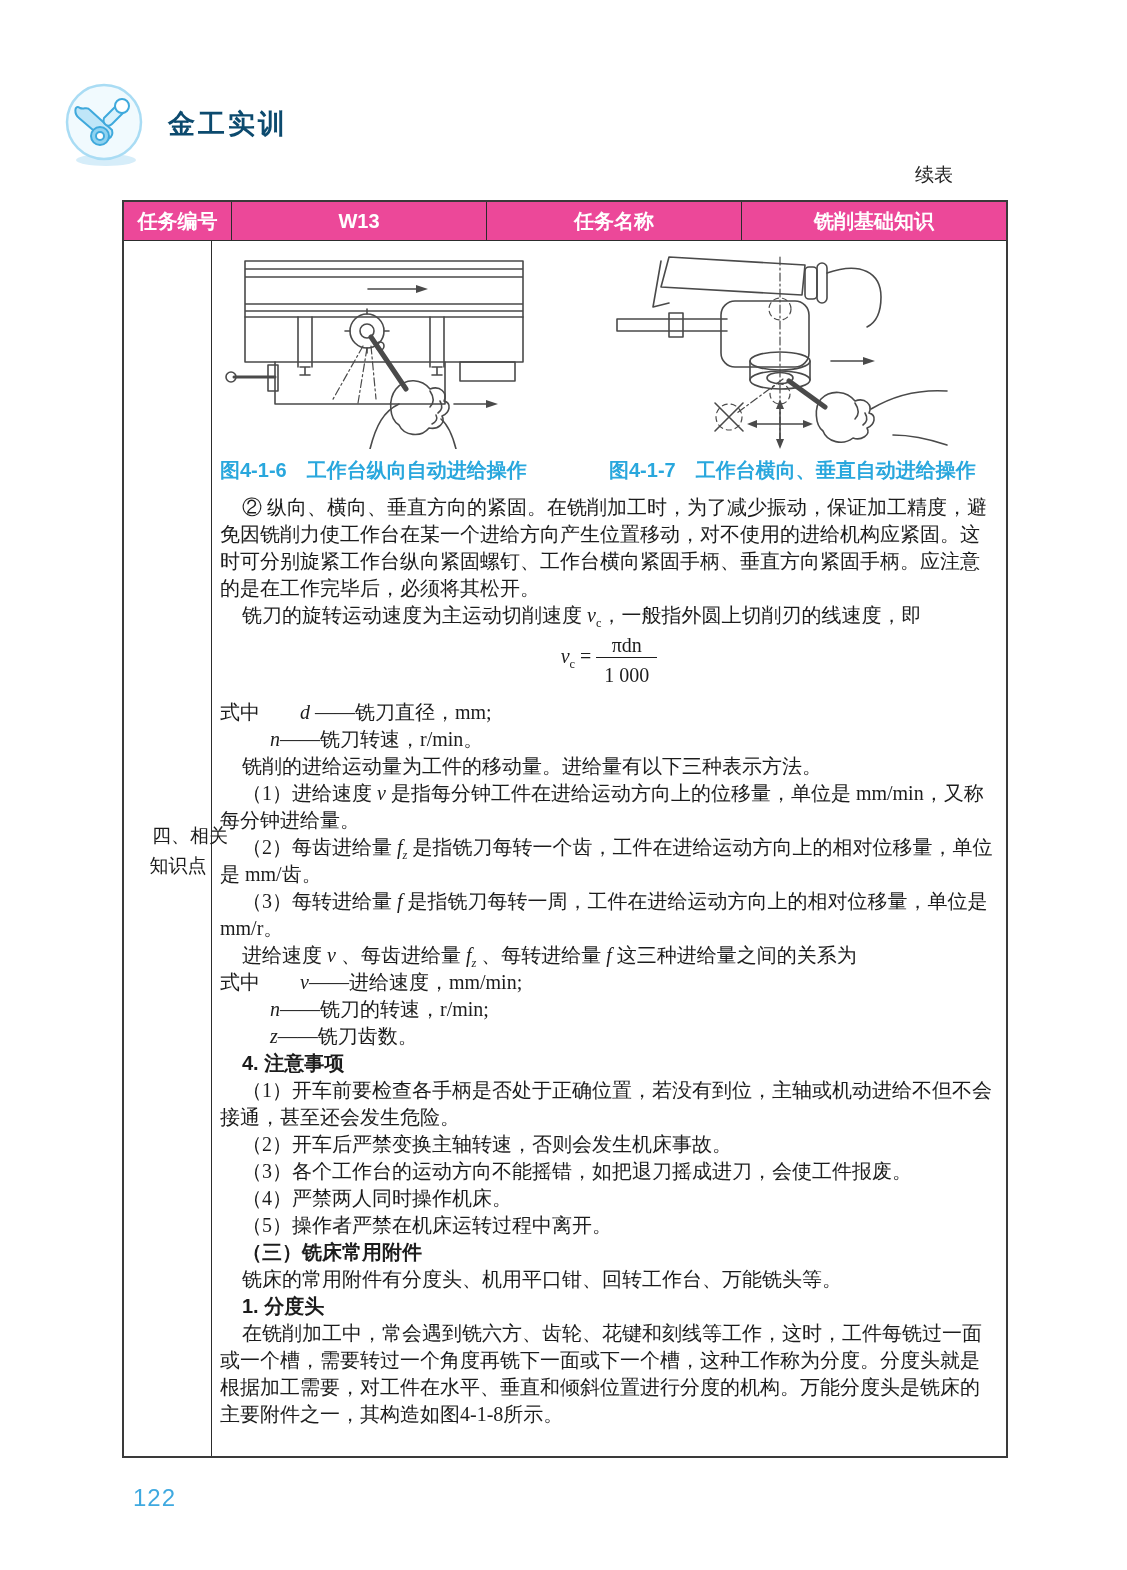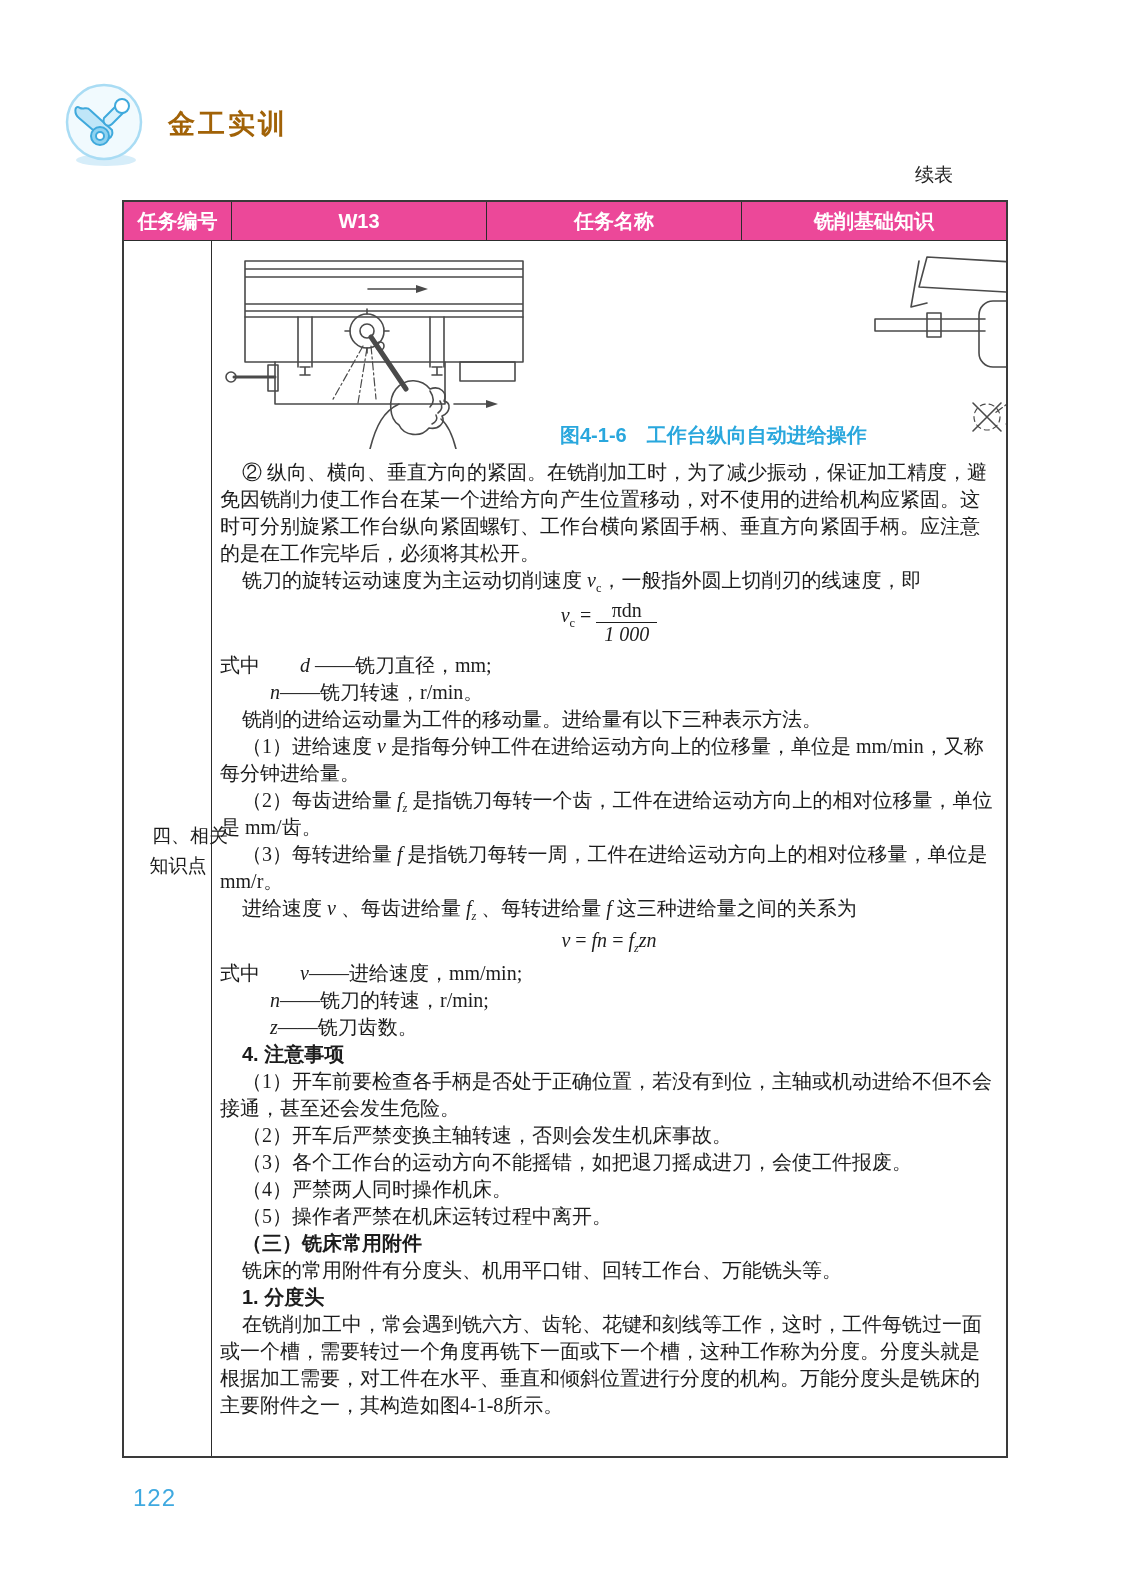--- a/index.html
+++ b/index.html
@@ -3,57 +3,57 @@
 <meta charset="utf-8">
 <style>
   html,body{margin:0;padding:0;background:#ffffff;}
   .page{
     position:relative;width:1127px;height:1570px;background:#ffffff;
     font-family:"Liberation Serif","DejaVu Serif",serif;color:#1c1c1c;overflow:hidden;
   }
   
   .brand{position:absolute;left:60px;top:80px;display:flex;align-items:center;gap:20px;}
   .brand-title{font-family:"Liberation Sans","DejaVu Sans",sans-serif;font-weight:bold;
-    font-size:27px;color:#a16207;letter-spacing:3px;}
+    font-size:27px;color:#0c4a6e;letter-spacing:3px;}
   
   .continued{position:absolute;top:162px;left:915px;font-size:19px;color:#222;
     font-family:"Liberation Sans","DejaVu Sans",sans-serif;}
   
   .task-table{position:absolute;left:122px;top:200px;width:886px;height:1258px;
     border:2px solid #3a3a3a;box-sizing:border-box;display:flex;flex-direction:column;}
   .thead{display:flex;height:38px;flex:none;border-bottom:1.5px solid #2c2c2c;}
   .th{background:#ec4899;color:#ffffff;font-family:"Liberation Sans","DejaVu Sans",sans-serif;
     font-weight:bold;font-size:20px;display:flex;align-items:center;justify-content:center;
     box-sizing:border-box;border-right:1.5px solid #2c2c2c;}
   .th:last-child{border-right:none;}
   .th.c1{width:108px;} .th.c2{width:255px;} .th.c3{width:255px;} .th.c4{flex:1;}
   .tbody{flex:1;display:flex;min-height:0;}
   .row-label-cell{width:88px;flex:none;border-right:1.5px solid #2c2c2c;box-sizing:border-box;
     position:relative;text-align:center;}
   .row-label{position:absolute;top:580px;left:2px;width:104px;font-size:19px;line-height:30px;
     text-indent:24px;}
   .content-cell{flex:1;min-width:0;padding:6px 8px 0 8px;box-sizing:border-box;overflow:hidden;}
   
   .figures{display:flex;margin-top:2px;}
-  .fig{flex:1;display:flex;flex-direction:row;align-items:flex-end;}
+  .fig{flex:1;display:flex;flex-direction:column;align-items:flex-start;}
   .fig svg{display:block;}
   .fig-caption{margin-top:8px;color:#29a7dd;font-weight:bold;font-size:20px;
     font-family:"Liberation Sans","DejaVu Sans",sans-serif;white-space:nowrap;}
   
   .paras{margin-top:10px;font-size:20px;line-height:27px;}
   .p{text-indent:1.1em;}
   .p.heading{font-weight:bold;font-family:"Liberation Sans","DejaVu Sans",sans-serif;}
   .p.def{text-indent:0;}
   .p.def2{text-indent:0;margin-left:50px;}
   .p.formula{text-indent:0;text-align:center;padding:5px 0 6px 0;}
   .it{font-style:italic;}
   .paras sub{font-size:0.62em;line-height:0;}
   .frac{display:inline-block;vertical-align:-0.95em;text-align:center;line-height:1.15;}
   .frac .num{display:block;padding:0 8px;}
-  .frac .den{display:block;border-top:1.6px solid #1c1c1c;padding:0 8px;font-style:italic;}
+  .frac .den{display:block;border-top:1.6px solid #1c1c1c;padding:6px 8px;}
   
   .page-number{position:absolute;left:133px;top:1484px;color:#3fa9e0;font-size:24px;
     font-family:"Liberation Sans","DejaVu Sans",sans-serif;letter-spacing:1px;}
   .line-art{stroke:#4a4a4a;stroke-width:1.6;fill:none;stroke-linecap:round;stroke-linejoin:round;}
   .dashdot{stroke-dasharray:8 3 2 3;stroke-width:1.2;}
   .dashed{stroke-dasharray:5 4;stroke-width:1.2;}
   .arrowhead{fill:#4a4a4a;stroke:none;}
 </style>
 </head>
 <body>
@@ -193,21 +193,20 @@
             <div class="p body"><span>② 纵向、横向、垂直方向的紧固。在铣削加工时，为了减少振动，保证加工精度，避免因铣削力使工作台在某一个进给方向产生位置移动，对不使用的进给机构应紧固。这时可分别旋紧工作台纵向紧固螺钉、工作台横向紧固手柄、垂直方向紧固手柄。应注意的是在工作完毕后，必须将其松开。</span></div>
             <div class="p body"><span>铣刀的旋转运动速度为主运动切削速度 </span><span class="it">v</span><sub>c</sub><span>，一般指外圆上切削刃的线速度，即</span></div>
             <div class="p formula"><span class="it">v</span><sub>c</sub><span> = </span><span class="frac"><span class="num">πdn</span><span class="den">1 000</span></span></div>
             <div class="p def"><span>式中　　</span><span class="it">d</span><span> ——铣刀直径，mm;</span></div>
             <div class="p def2"><span class="it">n</span><span>——铣刀转速，r/min。</span></div>
             <div class="p body"><span>铣削的进给运动量为工件的移动量。进给量有以下三种表示方法。</span></div>
             <div class="p body"><span>（1）进给速度 </span><span class="it">v</span><span> 是指每分钟工件在进给运动方向上的位移量，单位是 mm/min，又称每分钟进给量。</span></div>
             <div class="p body"><span>（2）每齿进给量 </span><span class="it">f</span><sub class="it">z</sub><span> 是指铣刀每转一个齿，工件在进给运动方向上的相对位移量，单位是 mm/齿。</span></div>
             <div class="p body"><span>（3）每转进给量 </span><span class="it">f</span><span> 是指铣刀每转一周，工件在进给运动方向上的相对位移量，单位是 mm/r。</span></div>
             <div class="p body"><span>进给速度 </span><span class="it">v</span><span> 、每齿进给量 </span><span class="it">f</span><sub class="it">z</sub><span> 、每转进给量 </span><span class="it">f</span><span> 这三种进给量之间的关系为</span></div>
-            <div class="p formula"><span class="it">v</span><span> = </span><span class="it">fn</span><span> = </span><span class="it">f</span><sub class="it">z</sub><span class="it">zn</span></div>
             <div class="p def"><span>式中　　</span><span class="it">v</span><span>——进给速度，mm/min;</span></div>
             <div class="p def2"><span class="it">n</span><span>——铣刀的转速，r/min;</span></div>
             <div class="p def2"><span class="it">z</span><span>——铣刀齿数。</span></div>
             <div class="p heading"><span>4. 注意事项</span></div>
             <div class="p body"><span>（1）开车前要检查各手柄是否处于正确位置，若没有到位，主轴或机动进给不但不会接通，甚至还会发生危险。</span></div>
             <div class="p body"><span>（2）开车后严禁变换主轴转速，否则会发生机床事故。</span></div>
             <div class="p body"><span>（3）各个工作台的运动方向不能摇错，如把退刀摇成进刀，会使工件报废。</span></div>
             <div class="p body"><span>（4）严禁两人同时操作机床。</span></div>
             <div class="p body"><span>（5）操作者严禁在机床运转过程中离开。</span></div>
             <div class="p heading"><span>（三）铣床常用附件</span></div>

